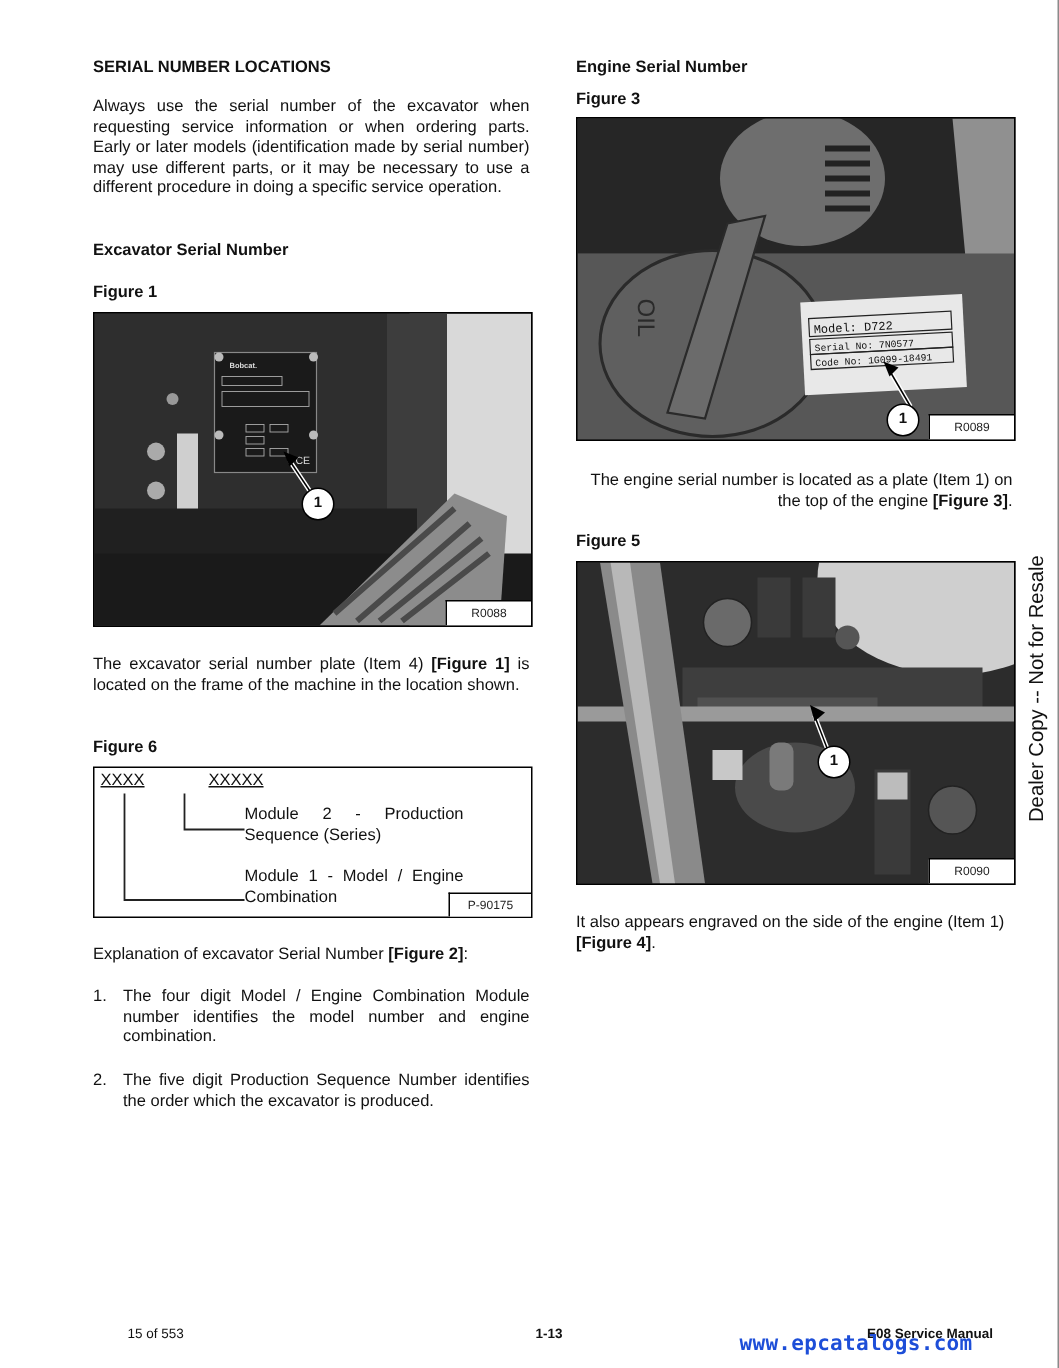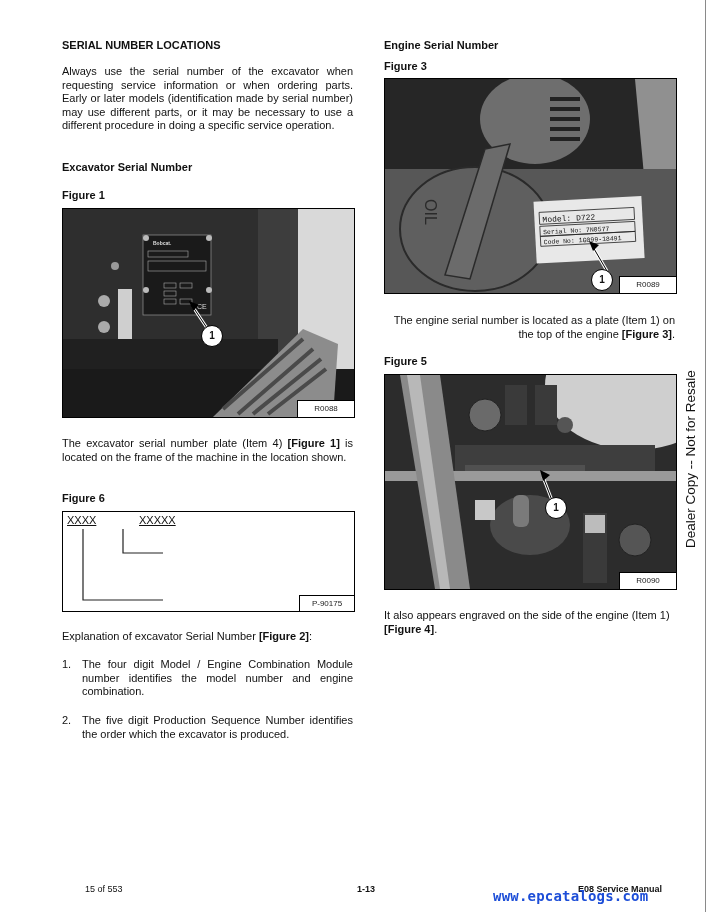--- a/index.html
+++ b/index.html
@@ -79,20 +79,28 @@
 
 <div class="abs h-bold" style="left:62px; top:492px;">Figure 6</div>
 
 <div class="diagram" style="left:62px; top:511px; width:291px; height:99px;">
   <span class="abs" style="left:4px; top:2px; font-size:11px; text-decoration:underline;">XXXX</span>
   <span class="abs" style="left:39px; top:2px; font-size:11px; text-decoration:underline;margin-left:37px;">XXXXX</span>
   <svg class="abs" width="291" height="99" style="left:0; top:0;">
     <path d="M20 17 V88 H100" stroke="#222" stroke-width="1.2" fill="none"></path>
     <path d="M60 17 V41 H100" stroke="#222" stroke-width="1.2" fill="none"></path>
   </svg>
+  <div class="abs" style="left:100px; top:24px; width:146px; font-size:11px; line-height:14px;">
+    <div style="text-align:justify; text-align-last:justify;">Module 2 - Production</div>
+    <div>Sequence (Series)</div>
+  </div>
+  <div class="abs" style="left:100px; top:65px; width:146px; font-size:11px; line-height:14px;">
+    <div style="text-align:justify; text-align-last:justify;">Module 1 - Model / Engine</div>
+    <div>Combination</div>
+  </div>
   <div class="fig-code" style="width:54px; height:15px; line-height:15px;">P-90175</div>
 </div>
 
 <div class="abs txt" style="left:62px; top:630px; width:291px; text-align:left;"><span>Explanation of excavator Serial Number </span><b class="ref">[Figure 2]</b><span>:</span></div>
 
 <div class="list-item" style="left:62px; top:658px; width:291px;">
   <span class="list-num">1.</span>
   <span class="list-body" style="width:271px;">The four digit Model / Engine Combination Module number identifies the model number and engine combination.</span>
 </div>
 <div class="list-item" style="left:62px; top:714px; width:291px;">

